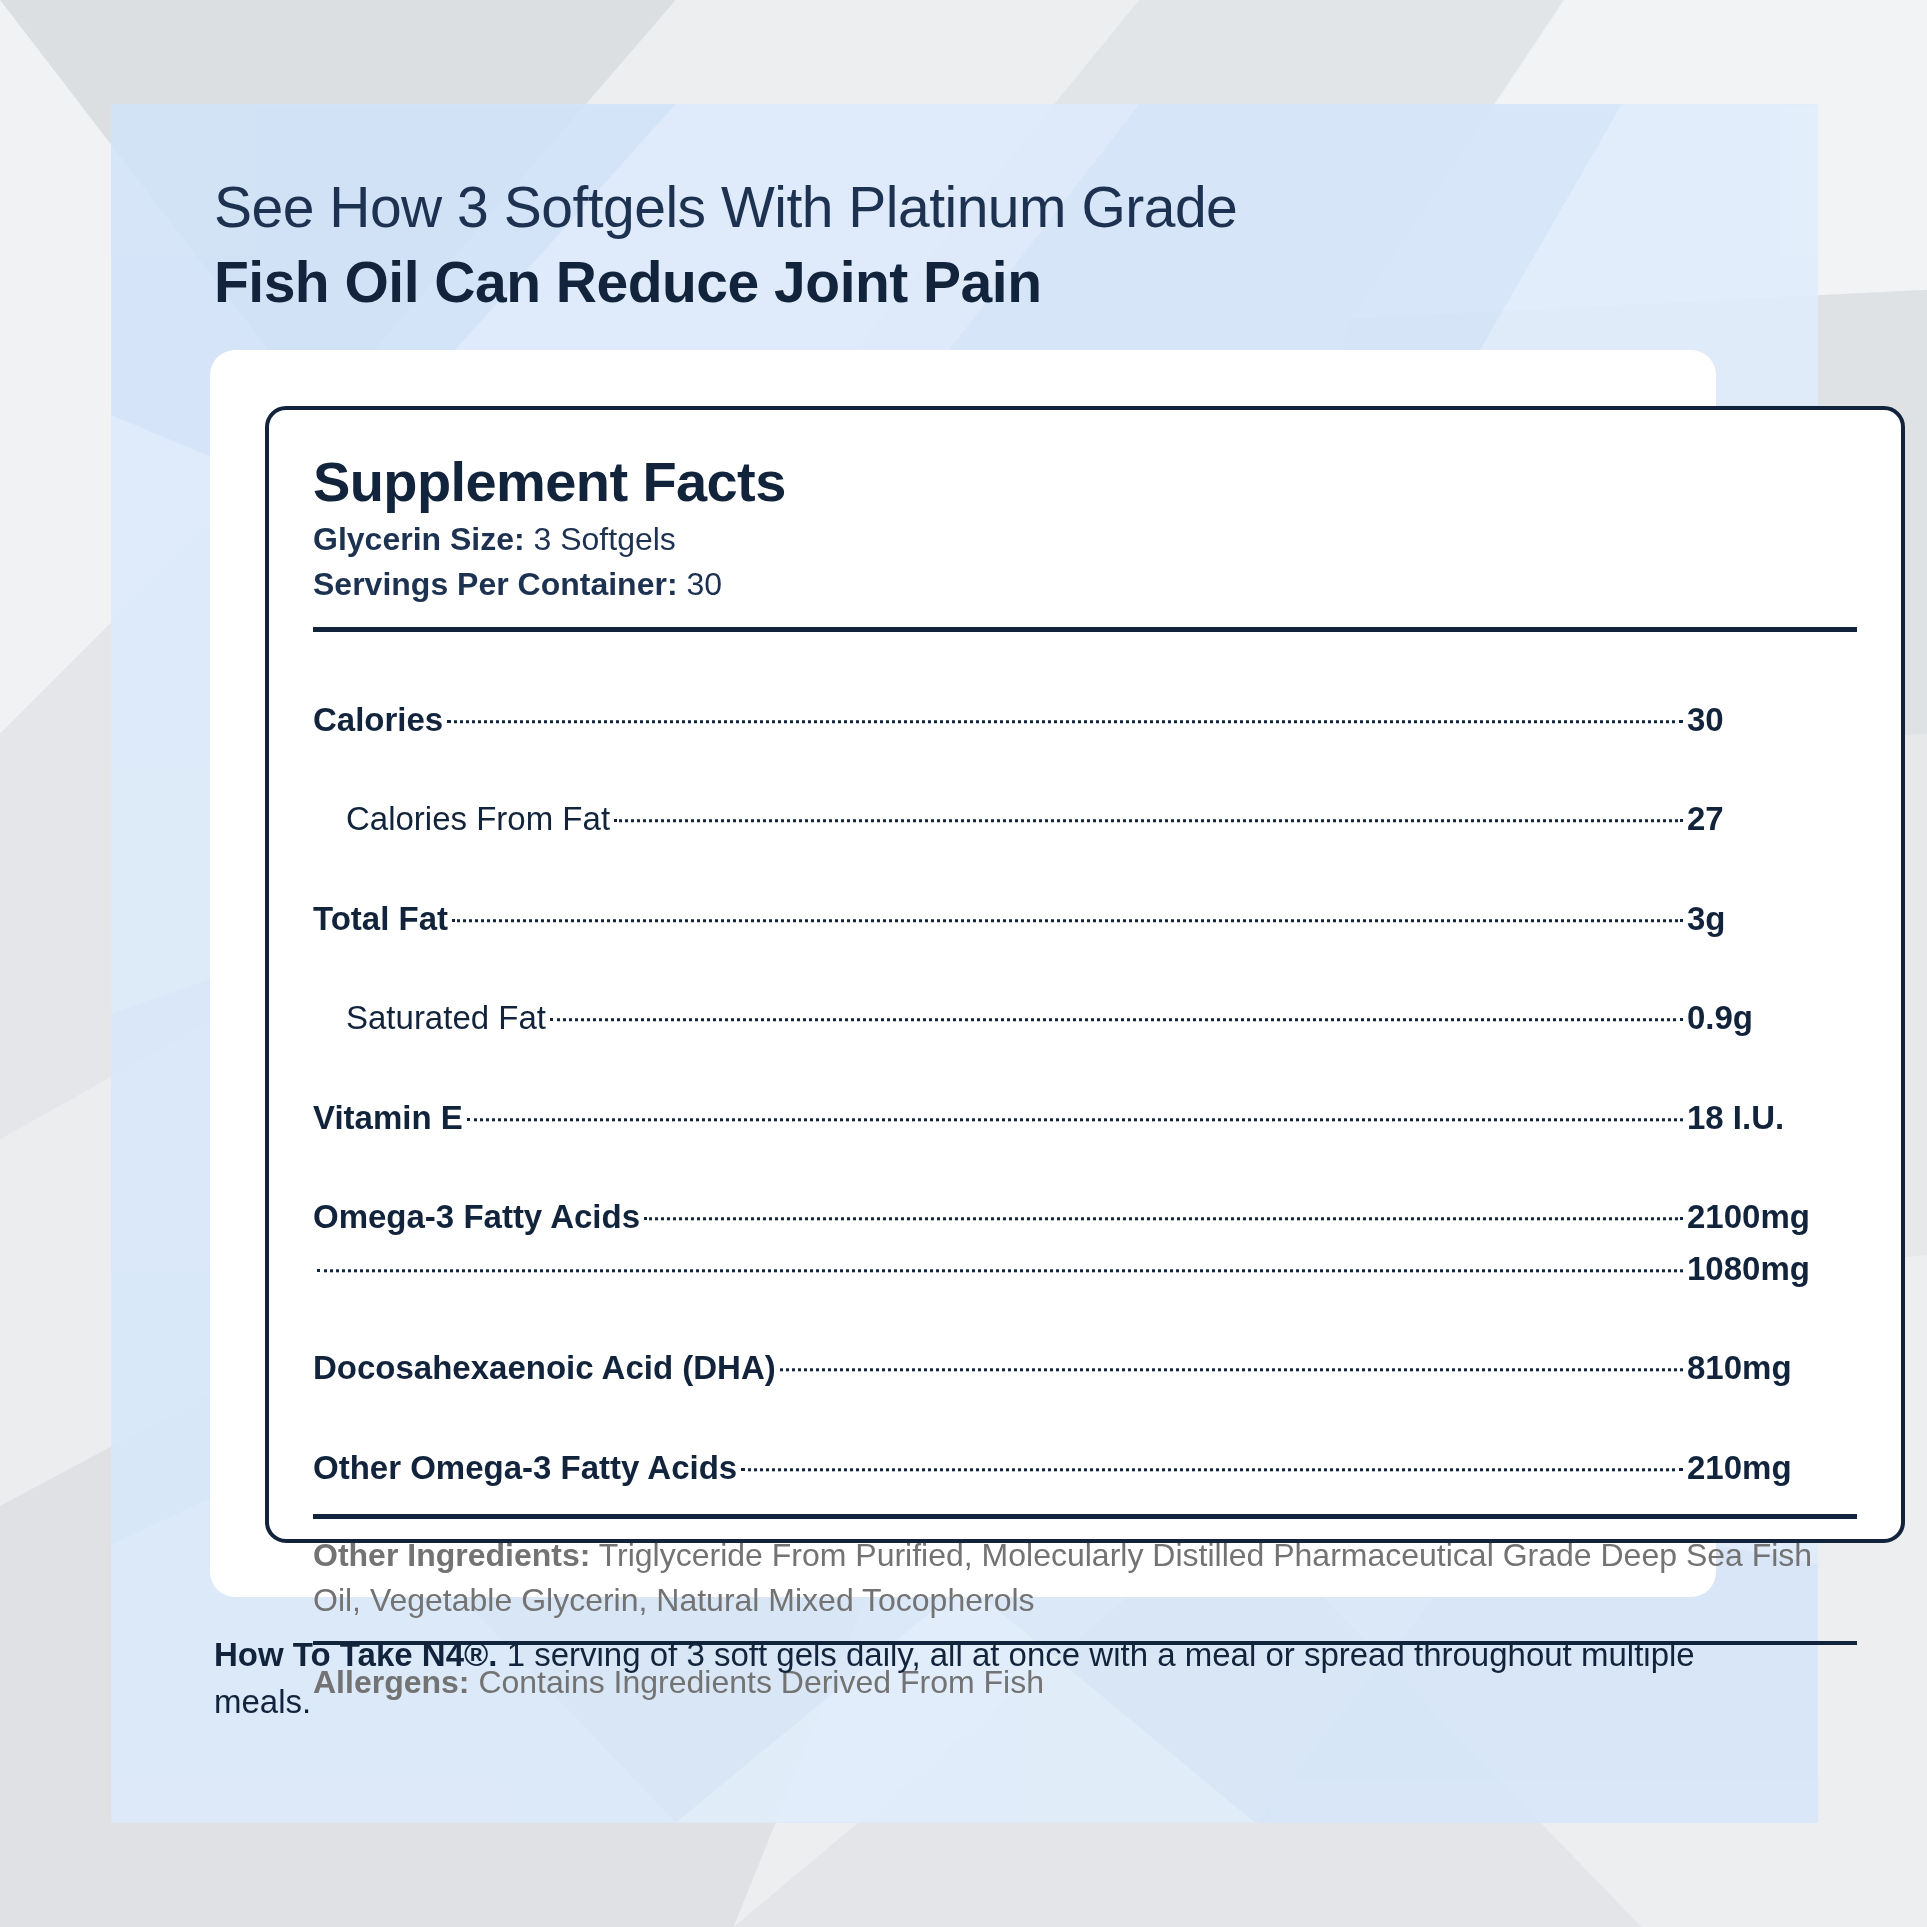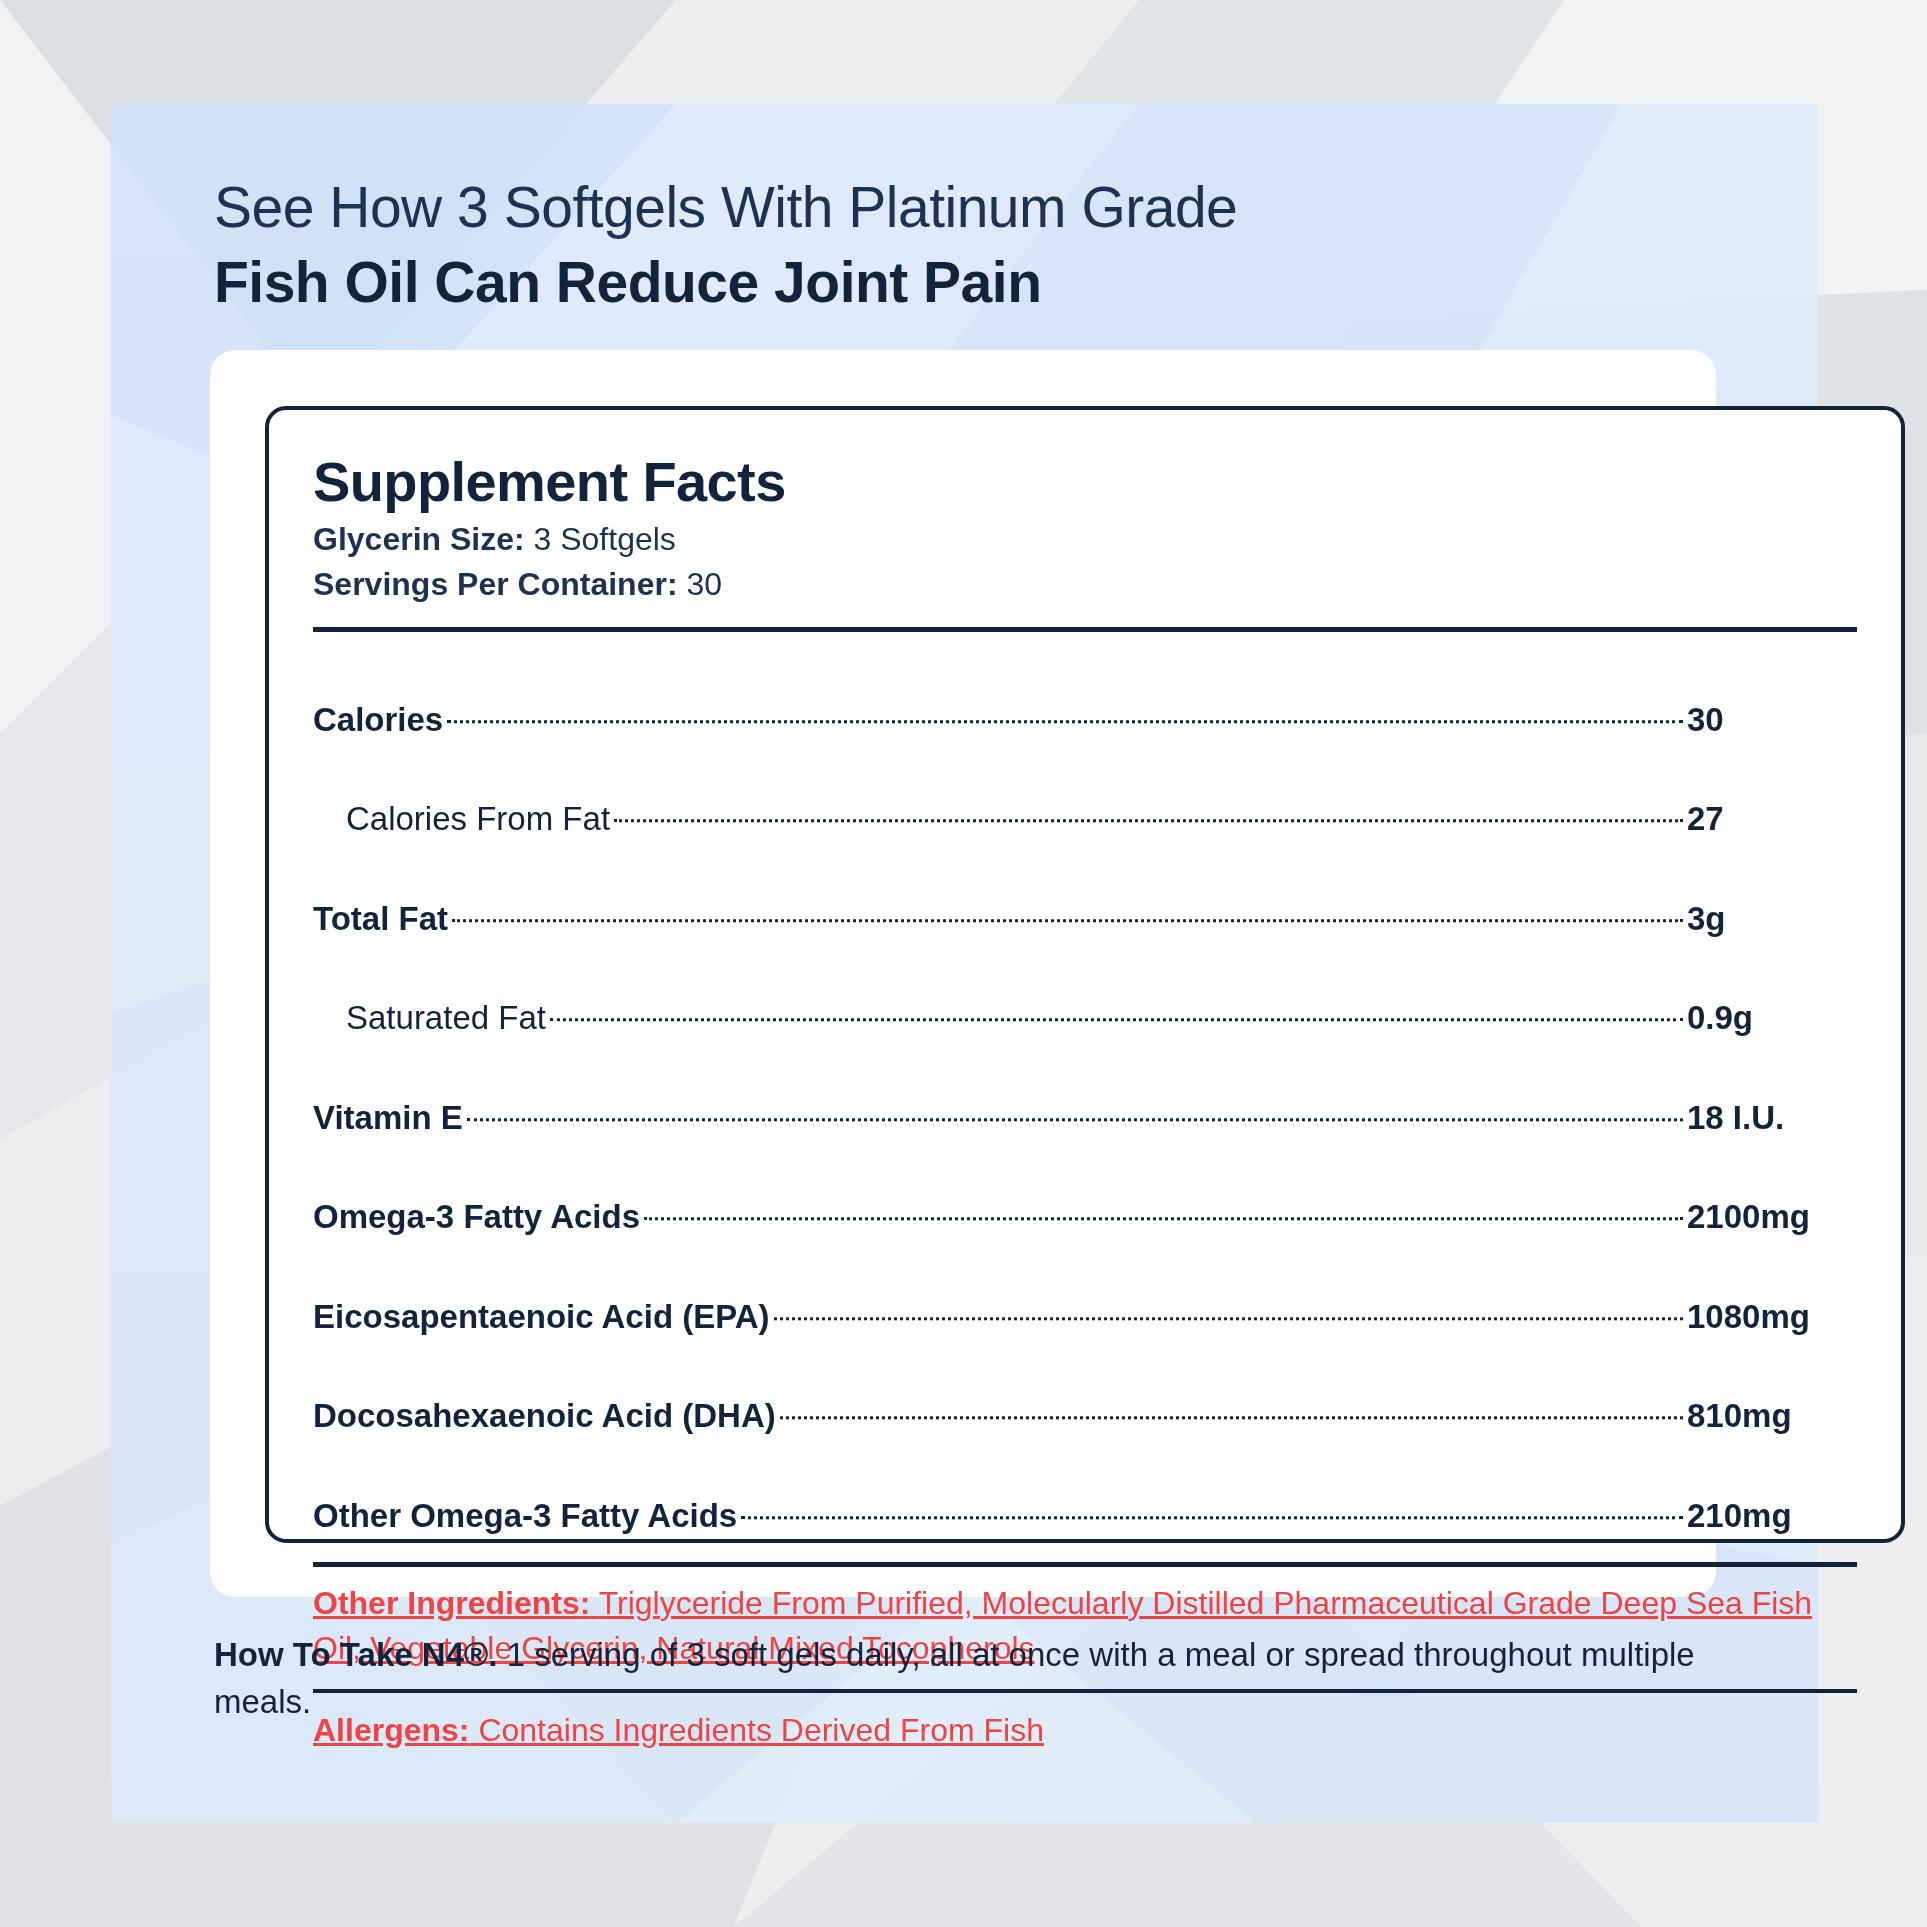--- a/index.html
+++ b/index.html
@@ -143,23 +143,22 @@
     white-space: nowrap;
     text-align: left;
     min-width: 170px;
   }
   .row.indent .value {
     font-weight: 700;
   }
 
   .para {
     font-size: 32px;
-    color: #ef4444;
+    color: #737373;
     line-height: 1.42;
-    text-decoration: underline;
   }
   .para b { font-weight: 700; }
 
   .footnote {
     position: absolute;
     left: 214px;
     top: 1632px;
     width: 1487px;
     font-size: 33px;
     color: #12243c;
@@ -259,21 +258,20 @@
           <span class="label">Vitamin E</span>
           <span class="dots"></span>
           <span class="value">18 I.U.</span>
         </div>
         <div class="row">
           <span class="label">Omega-3 Fatty Acids</span>
           <span class="dots"></span>
           <span class="value">2100mg</span>
         </div>
         <div class="row">
-          <span class="label">Eicosapentaenoic Acid (EPA)</span>
           <span class="dots"></span>
           <span class="value">1080mg</span>
         </div>
         <div class="row">
           <span class="label">Docosahexaenoic Acid (DHA)</span>
           <span class="dots"></span>
           <span class="value">810mg</span>
         </div>
         <div class="row">
           <span class="label">Other Omega-3 Fatty Acids</span>

